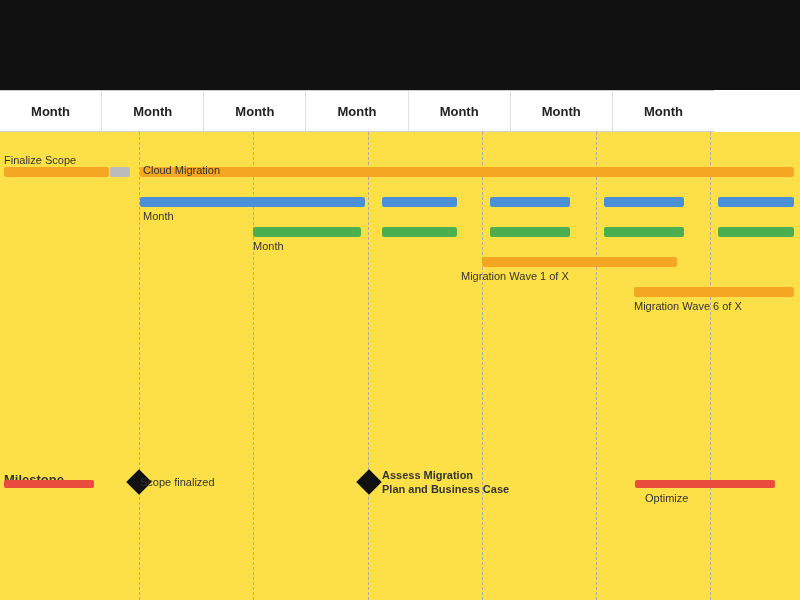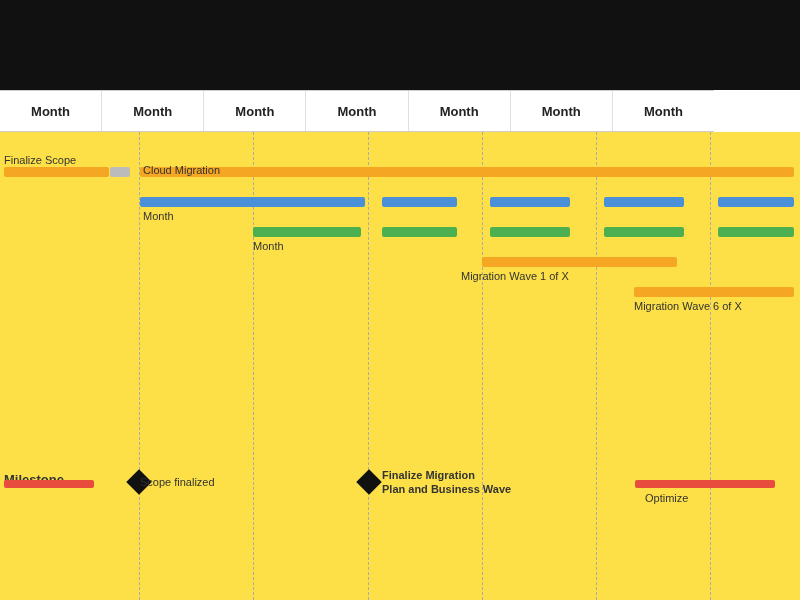--- a/index.html
+++ b/index.html
@@ -155,21 +155,21 @@
   <div class="label" style="left:4px; top:340px; font-weight:bold; font-size:13px;">Milestone</div>
 
   <div class="bar bar-red" style="left:4px; top:348px; width:90px; height:8px;"></div>
 
   <div class="diamond" style="left:130px; top:341px;"></div>
 
   <div class="label" style="left:140px; top:344px;">Scope finalized</div>
 
   <div class="diamond" style="left:360px; top:341px;"></div>
 
-  <div class="label" style="left:382px; top:337px; font-weight:bold;">Finalize Migration</div>
+  <div class="label" style="left:382px; top:337px; font-weight:bold;">Assess Migration</div>
 
-  <div class="label" style="left:382px; top:351px; font-weight:bold;">Plan and Business Wave</div>
+  <div class="label" style="left:382px; top:351px; font-weight:bold;">Plan and Business Case</div>
 
   <div class="bar bar-red" style="left:635px; top:348px; width:140px; height:8px;"></div>
 
   <div class="label" style="left:645px; top:360px;">Optimize</div>
 
 </div>
 
 </body></html>

